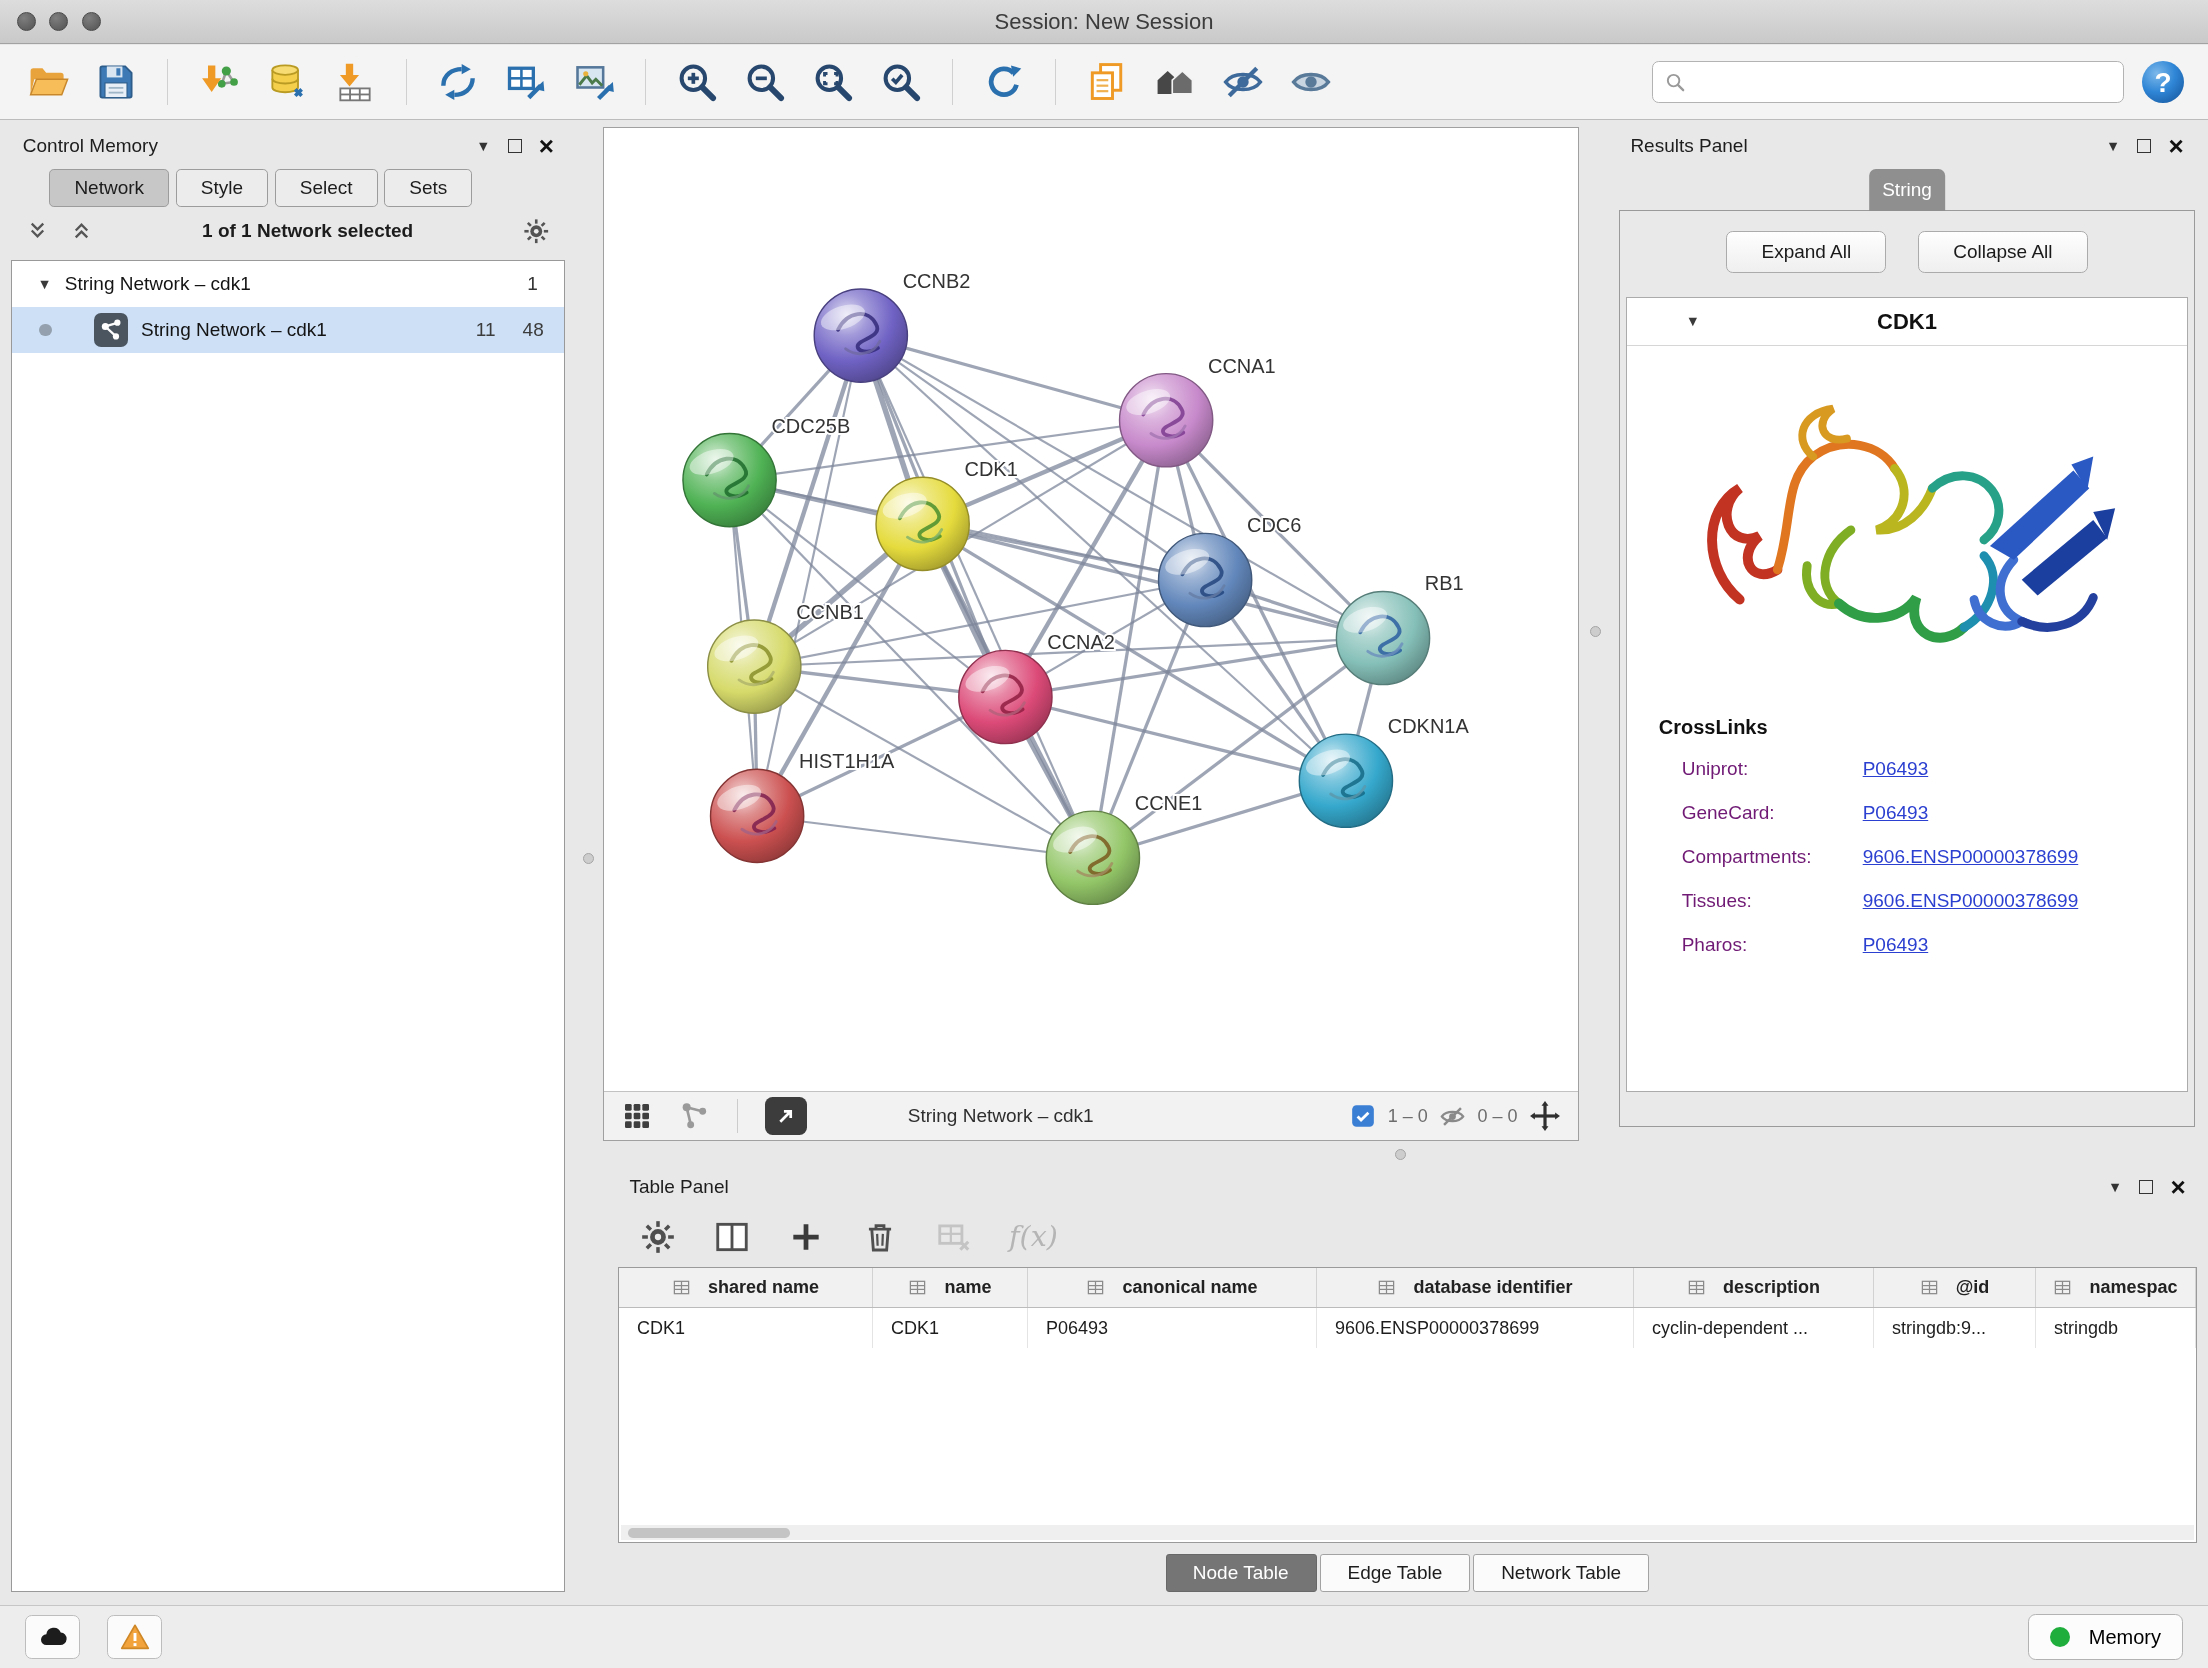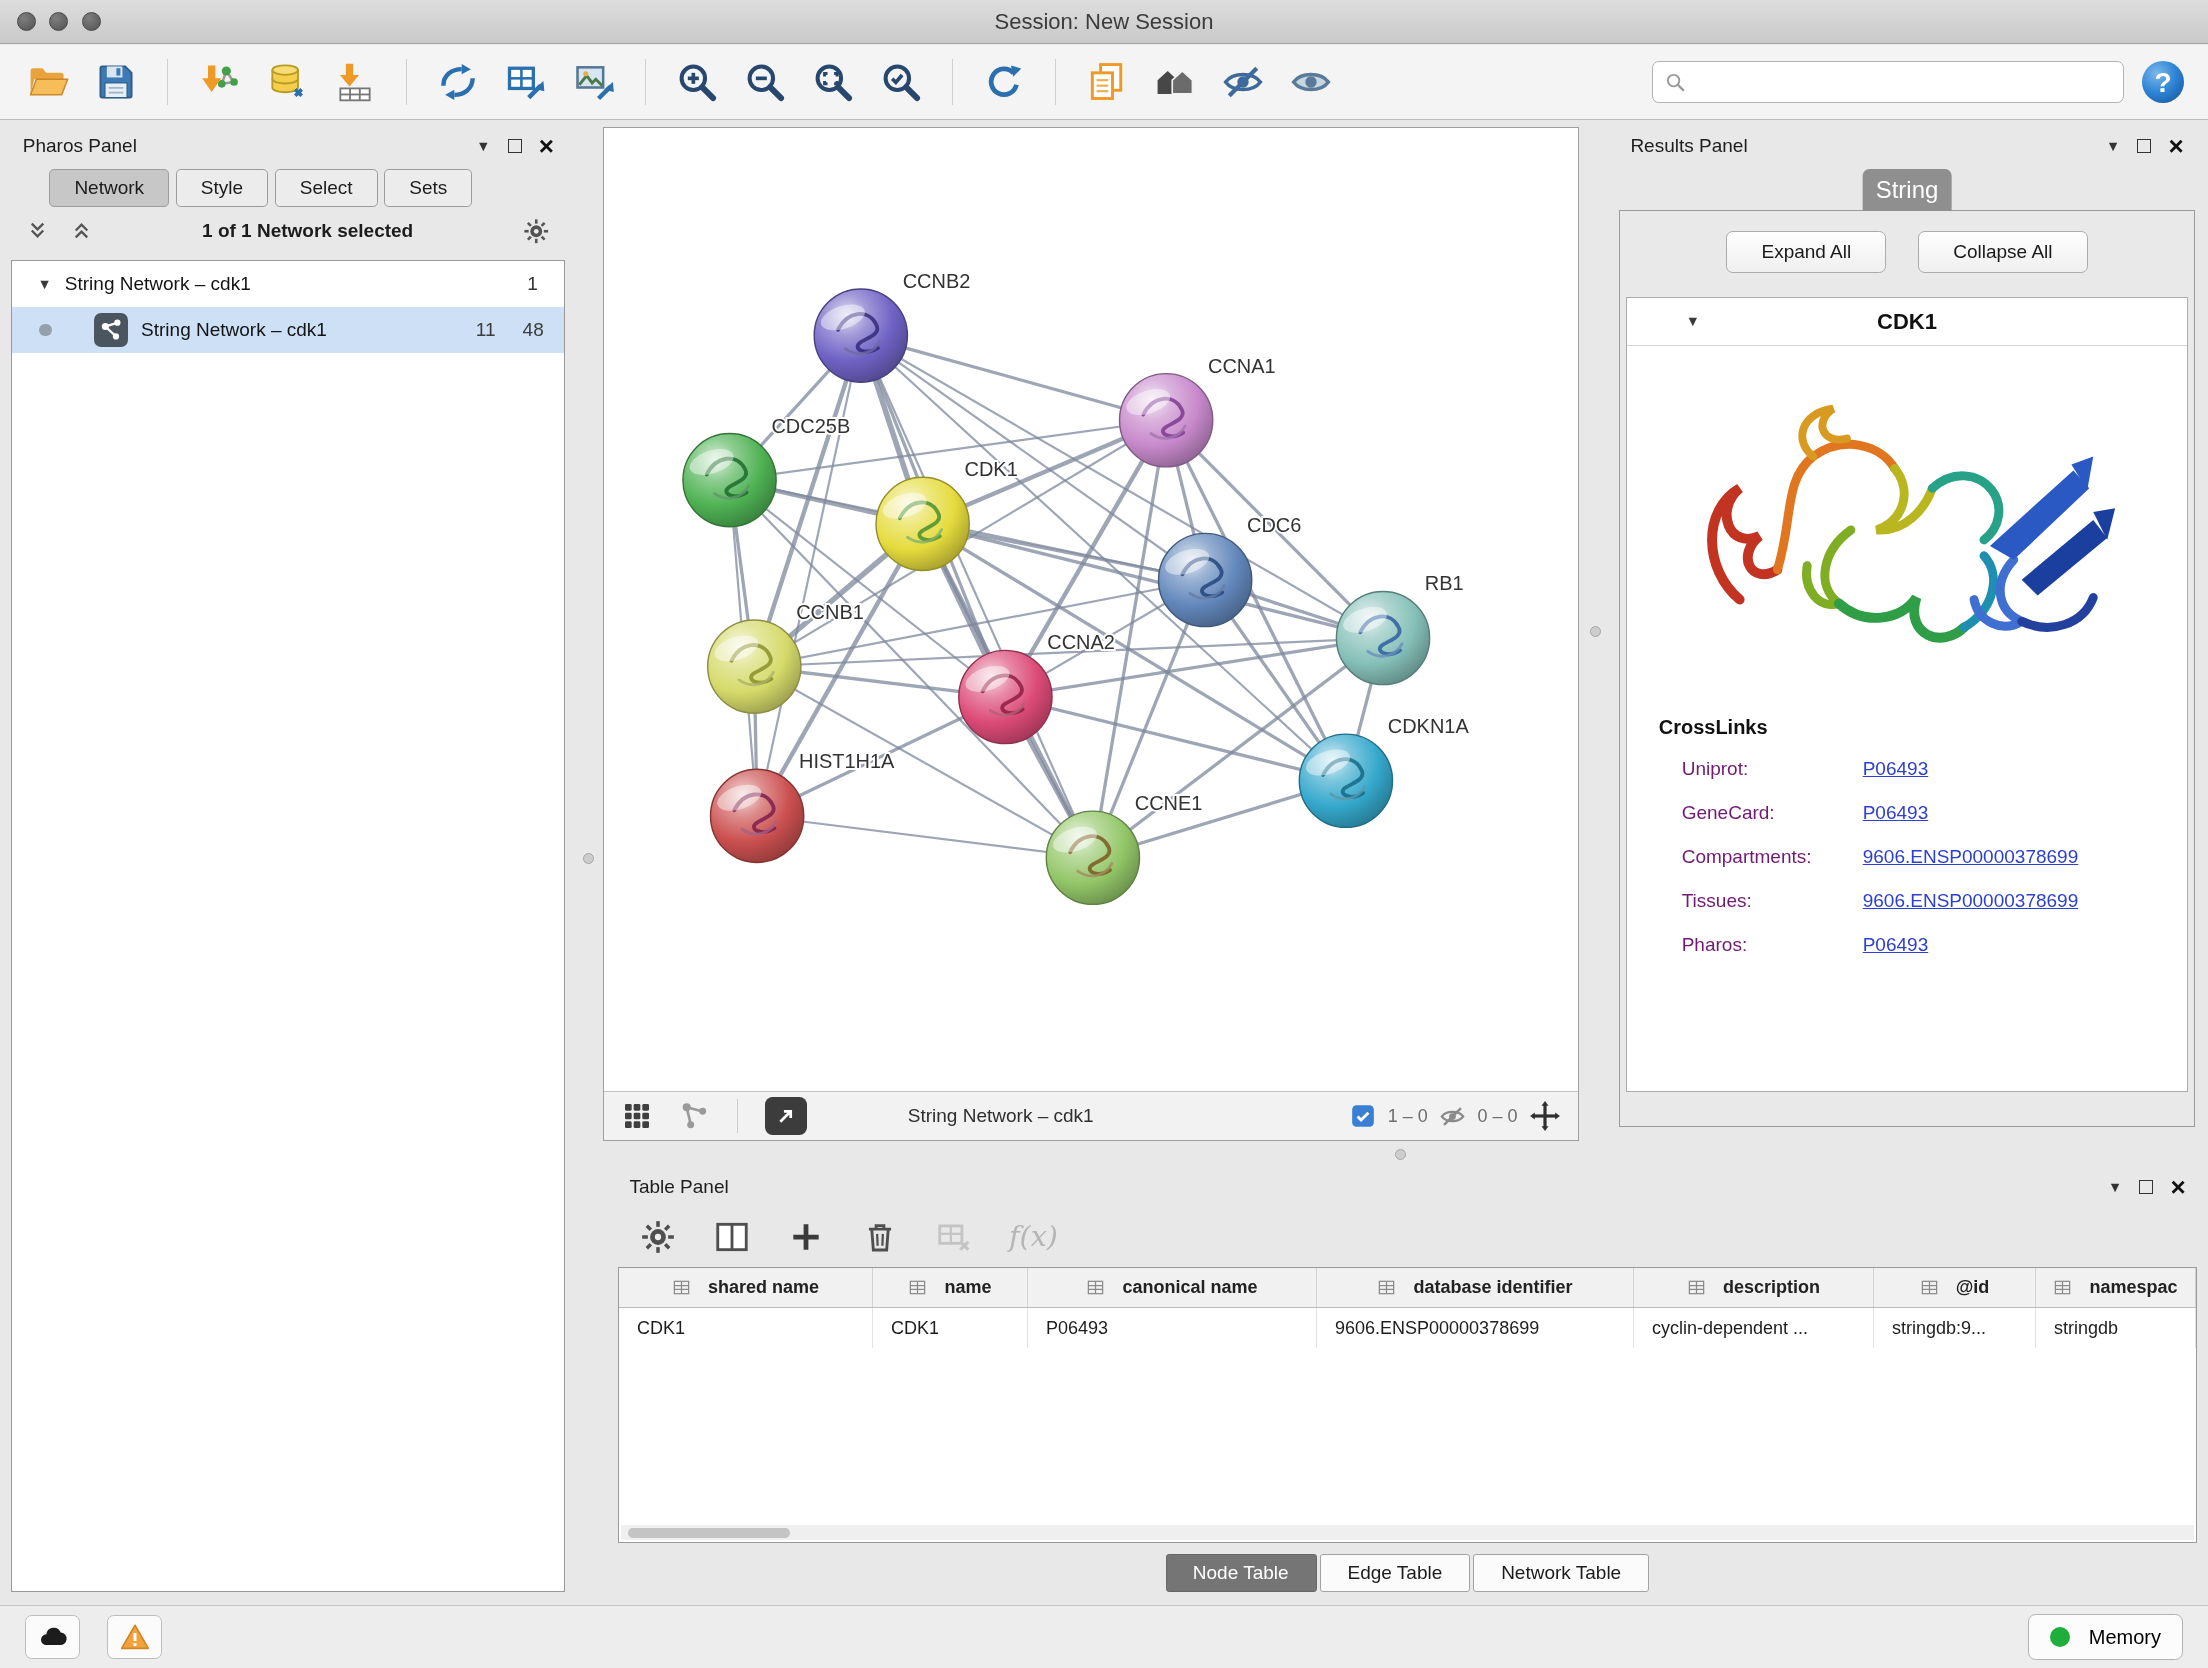--- a/index.html
+++ b/index.html
@@ -71,21 +71,21 @@
   .nf-sep { width:1px; height:34px; background:#cccccc; margin:0 1.9px; }
   .export-btn { width:42px; height:38px; background:#3c3c3c; border:none; border-radius:7.6px;
     display:flex; align-items:center; justify-content:center; cursor:pointer; flex:0 0 auto; }
   .net-title { margin-left:76px; font-size:19px; color:#2e2e2e; }
   .nf-right { margin-left:auto; display:flex; align-items:center; gap:11.4px; }
   .nf-count { font-size:18px; color:#6d6d6d; }
 
   
   .results-panel { position:absolute; left:1619px; top:127px; width:576px; height:1006px; }
   .string-tab { position:absolute; top:42px; left:50%; transform:translateX(-50%); height:42px;
-    padding:0 13px; background:#8f8f8f; color:#fff; font-size:24px; line-height:42px;
+    padding:0 13px; background:#8f8f8f; color:#fff; font-size:19px; line-height:42px;
     border-radius:6.7px 6.7px 0 0; cursor:pointer; z-index:2; }
   .results-box { position:absolute; left:0; right:0; top:83px; bottom:5.7px; background:#e9e9e9;
     border:1px solid #9a9a9a; }
   .results-actions { height:82px; display:flex; align-items:center; justify-content:center; gap:32px; }
   .rp-btn { height:42px; padding:0 34px; font-size:19px; font-family:inherit; color:#1a1a1a;
     background:linear-gradient(#fefefe,#efefef); border:1px solid #ababab; border-radius:6.7px; cursor:pointer; }
   .gene-section { position:absolute; left:5.7px; right:5.7px; top:86px; height:795px; background:#fff;
     border:1px solid #ababab; overflow:hidden; }
   .gene-header { position:relative; height:48px; display:flex; align-items:center; justify-content:center;
     border-bottom:1px solid #d6d6d6; }
@@ -298,21 +298,21 @@
         </radialGradient>
       </defs>
       <circle cx="12" cy="12" r="10.5" fill="url(#helpg)"></circle>
       <text x="12" y="17" text-anchor="middle" font-size="14" font-weight="bold" fill="#fff" font-family="Liberation Sans, sans-serif">?</text>
     </svg>
   </button>
 </div>
 
 <div class="control-panel">
   <div class="panel-header">
-    <span>Pharos Panel</span>
+    <span>Control Memory</span>
     <span class="ph-icons">
       <span class="ph-tri">▼</span>
       <span class="ph-box"></span>
       <span class="ph-x">×</span>
     </span>
   </div>
   <div class="cp-tabs">
     <button class="cp-tab selected">Network</button>
     <button class="cp-tab">Style</button>
     <button class="cp-tab">Select</button>

